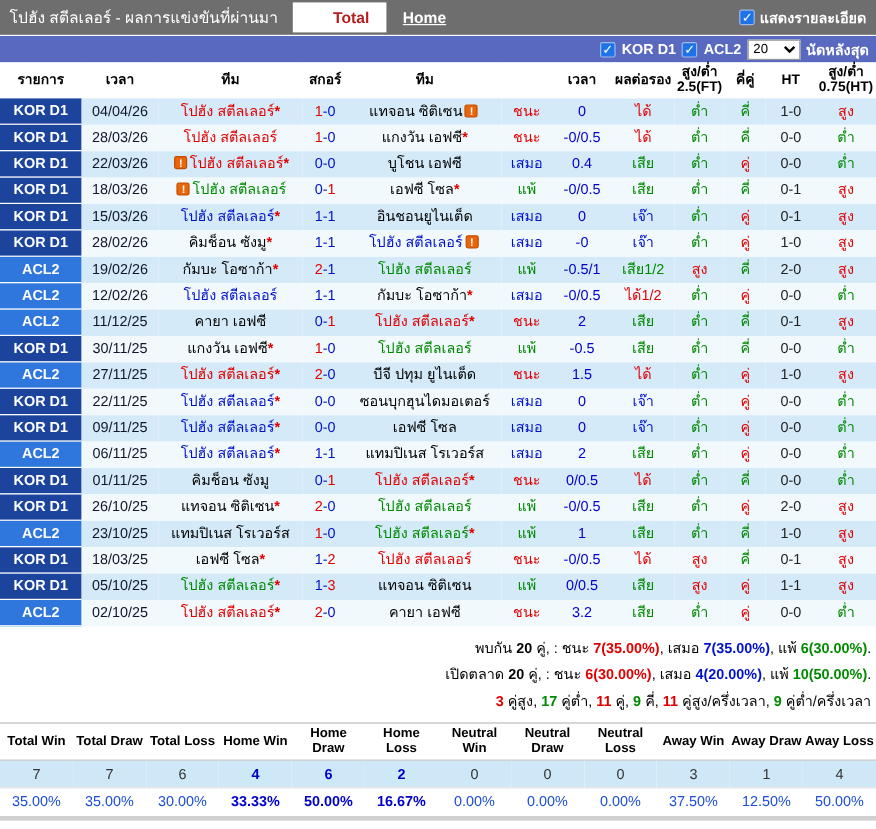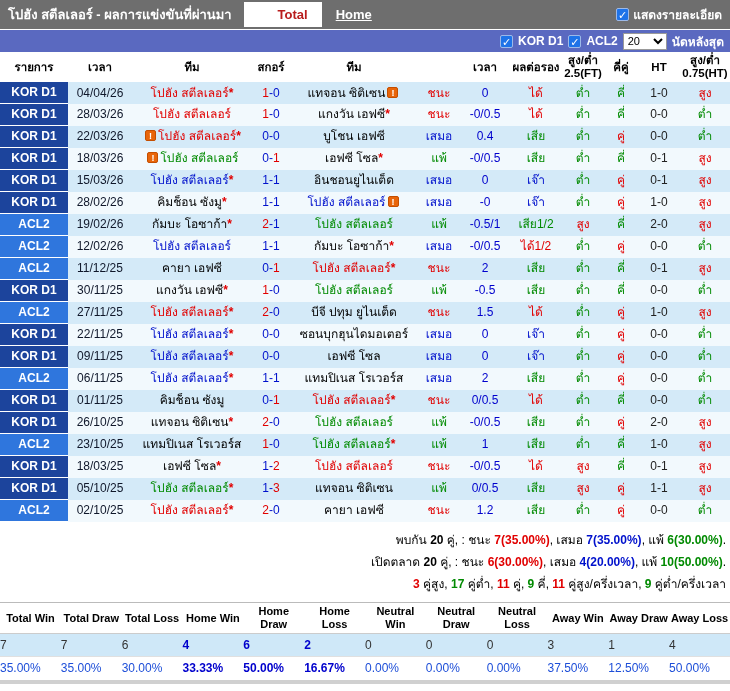--- a/index.html
+++ b/index.html
@@ -1,21 +1,21 @@
 <!DOCTYPE html>
 <html><head>
 <meta charset="utf-8">
 <style>
   * { box-sizing: border-box; }
   html,body { margin:0; padding:0; background:#fff; }
   body { width:730px; font-family:"Liberation Sans","DejaVu Sans",sans-serif; }
 
   
   .titlebar { height:30px; background:#6e6e6e; display:flex; align-items:center; border-bottom:1px solid #fff; }
-  .titlebar .title { color:#fff; font-weight:bold; font-size:13px; padding:0 12px 0 8px; }
+  .titlebar .title { color:#fff; font-weight:normal; font-size:13px; padding:0 12px 0 8px; }
   .tab { font-size:13px; font-weight:bold; padding:5px 14px; cursor:pointer; }
   .tab.active { background:#fff; color:#b91c1c;padding-left:34px; }
   .tab.inactive { color:#fff; text-decoration:underline;text-align:center; }
   .titlebar .spacer { flex:1; }
   .chk-wrap { display:flex; align-items:center; gap:4px; padding-right:8px; color:#fff; font-size:12px; font-weight:bold; }
   .checkbox { display:inline-block; width:13px; height:13px; background:#1e73e8; border:1px solid #9db9e8; border-radius:2px; color:#fff; font-size:11px; line-height:12px; text-align:center; font-weight:bold; }
 
   
   .filterbar { height:22px; background:#5a69c0; display:flex; align-items:center; justify-content:flex-end; gap:5px; color:#fff; font-size:12px; font-weight:bold; padding-right:6px; }
   .filterbar select { font-size:11px; height:17px; width:44px; border:1px solid #999; background:#fff; }
@@ -38,21 +38,21 @@
   .price { color:#0000cd; }
   .star { color:#e10000; font-weight:bold; }
   .warn-icon { display:inline-block; width:11px; height:11px; background:#e8650a; border:1px solid #c44e00; border-radius:2px; color:#fff; font-size:9px; font-weight:bold; line-height:10px; text-align:center; vertical-align:1px; margin:0 2px; }
 
   
   .summary { padding:5px 4px 4px 4px; font-size:12px; color:#000; }
   .summary .line { margin:3px 0;text-align:right; }
   .num { font-weight:bold; }
 
   
-  table.stats { width:730px; border-collapse:collapse; table-layout:fixed; border-top:1px solid #bbb; margin-top:2px; }
+  table.stats { width:730px; border-collapse:collapse; table-layout:fixed; text-align:center; border-top:1px solid #bbb; margin-top:2px; }
   table.stats th { font-size:11px; font-weight:bold; color:#000; padding:2px 1px; line-height:1.15; border-bottom:1px solid #ccc; background:#fff; vertical-align:middle; }
   table.stats td { font-size:12px; padding:4px 0; color:#333; }
   tr.counts td { background:#cfe8f8; }
   tr.pcts td { background:#fff; border-top:1px solid #e0e0e0; color:#1d4ed8; }
   .home-col { color:#0000cc !important; font-weight:bold; }
   .bottom-strip { height:4px; background:#d0d0d0; margin-top:1px; }
 </style>
 </head>
 <body>
 
@@ -374,21 +374,21 @@
         <td class="ht">1-1</td>
         <td class="r">สูง</td>
       </tr>
       <tr class="alt1">
         <td class="lg acl">ACL2</td>
         <td class="date">02/10/25</td>
         <td><span class="r"><span class="r">โปฮัง สตีลเลอร์</span><span class="star">*</span></span></td>
         <td><span class="r">2</span><span class="b">-</span><span class="b">0</span></td>
         <td><span class="k"><span class="k">คายา เอฟซี</span></span></td>
         <td class="r">ชนะ</td>
-        <td class="price">1.2</td>
+        <td class="price">3.2</td>
         <td class="g">เสีย</td>
         <td class="g">ต่ำ</td>
         <td class="r">คู่</td>
         <td class="ht">0-0</td>
         <td class="g">ต่ำ</td>
       </tr>
     </tbody>
 </table>
 
 <div class="summary">

